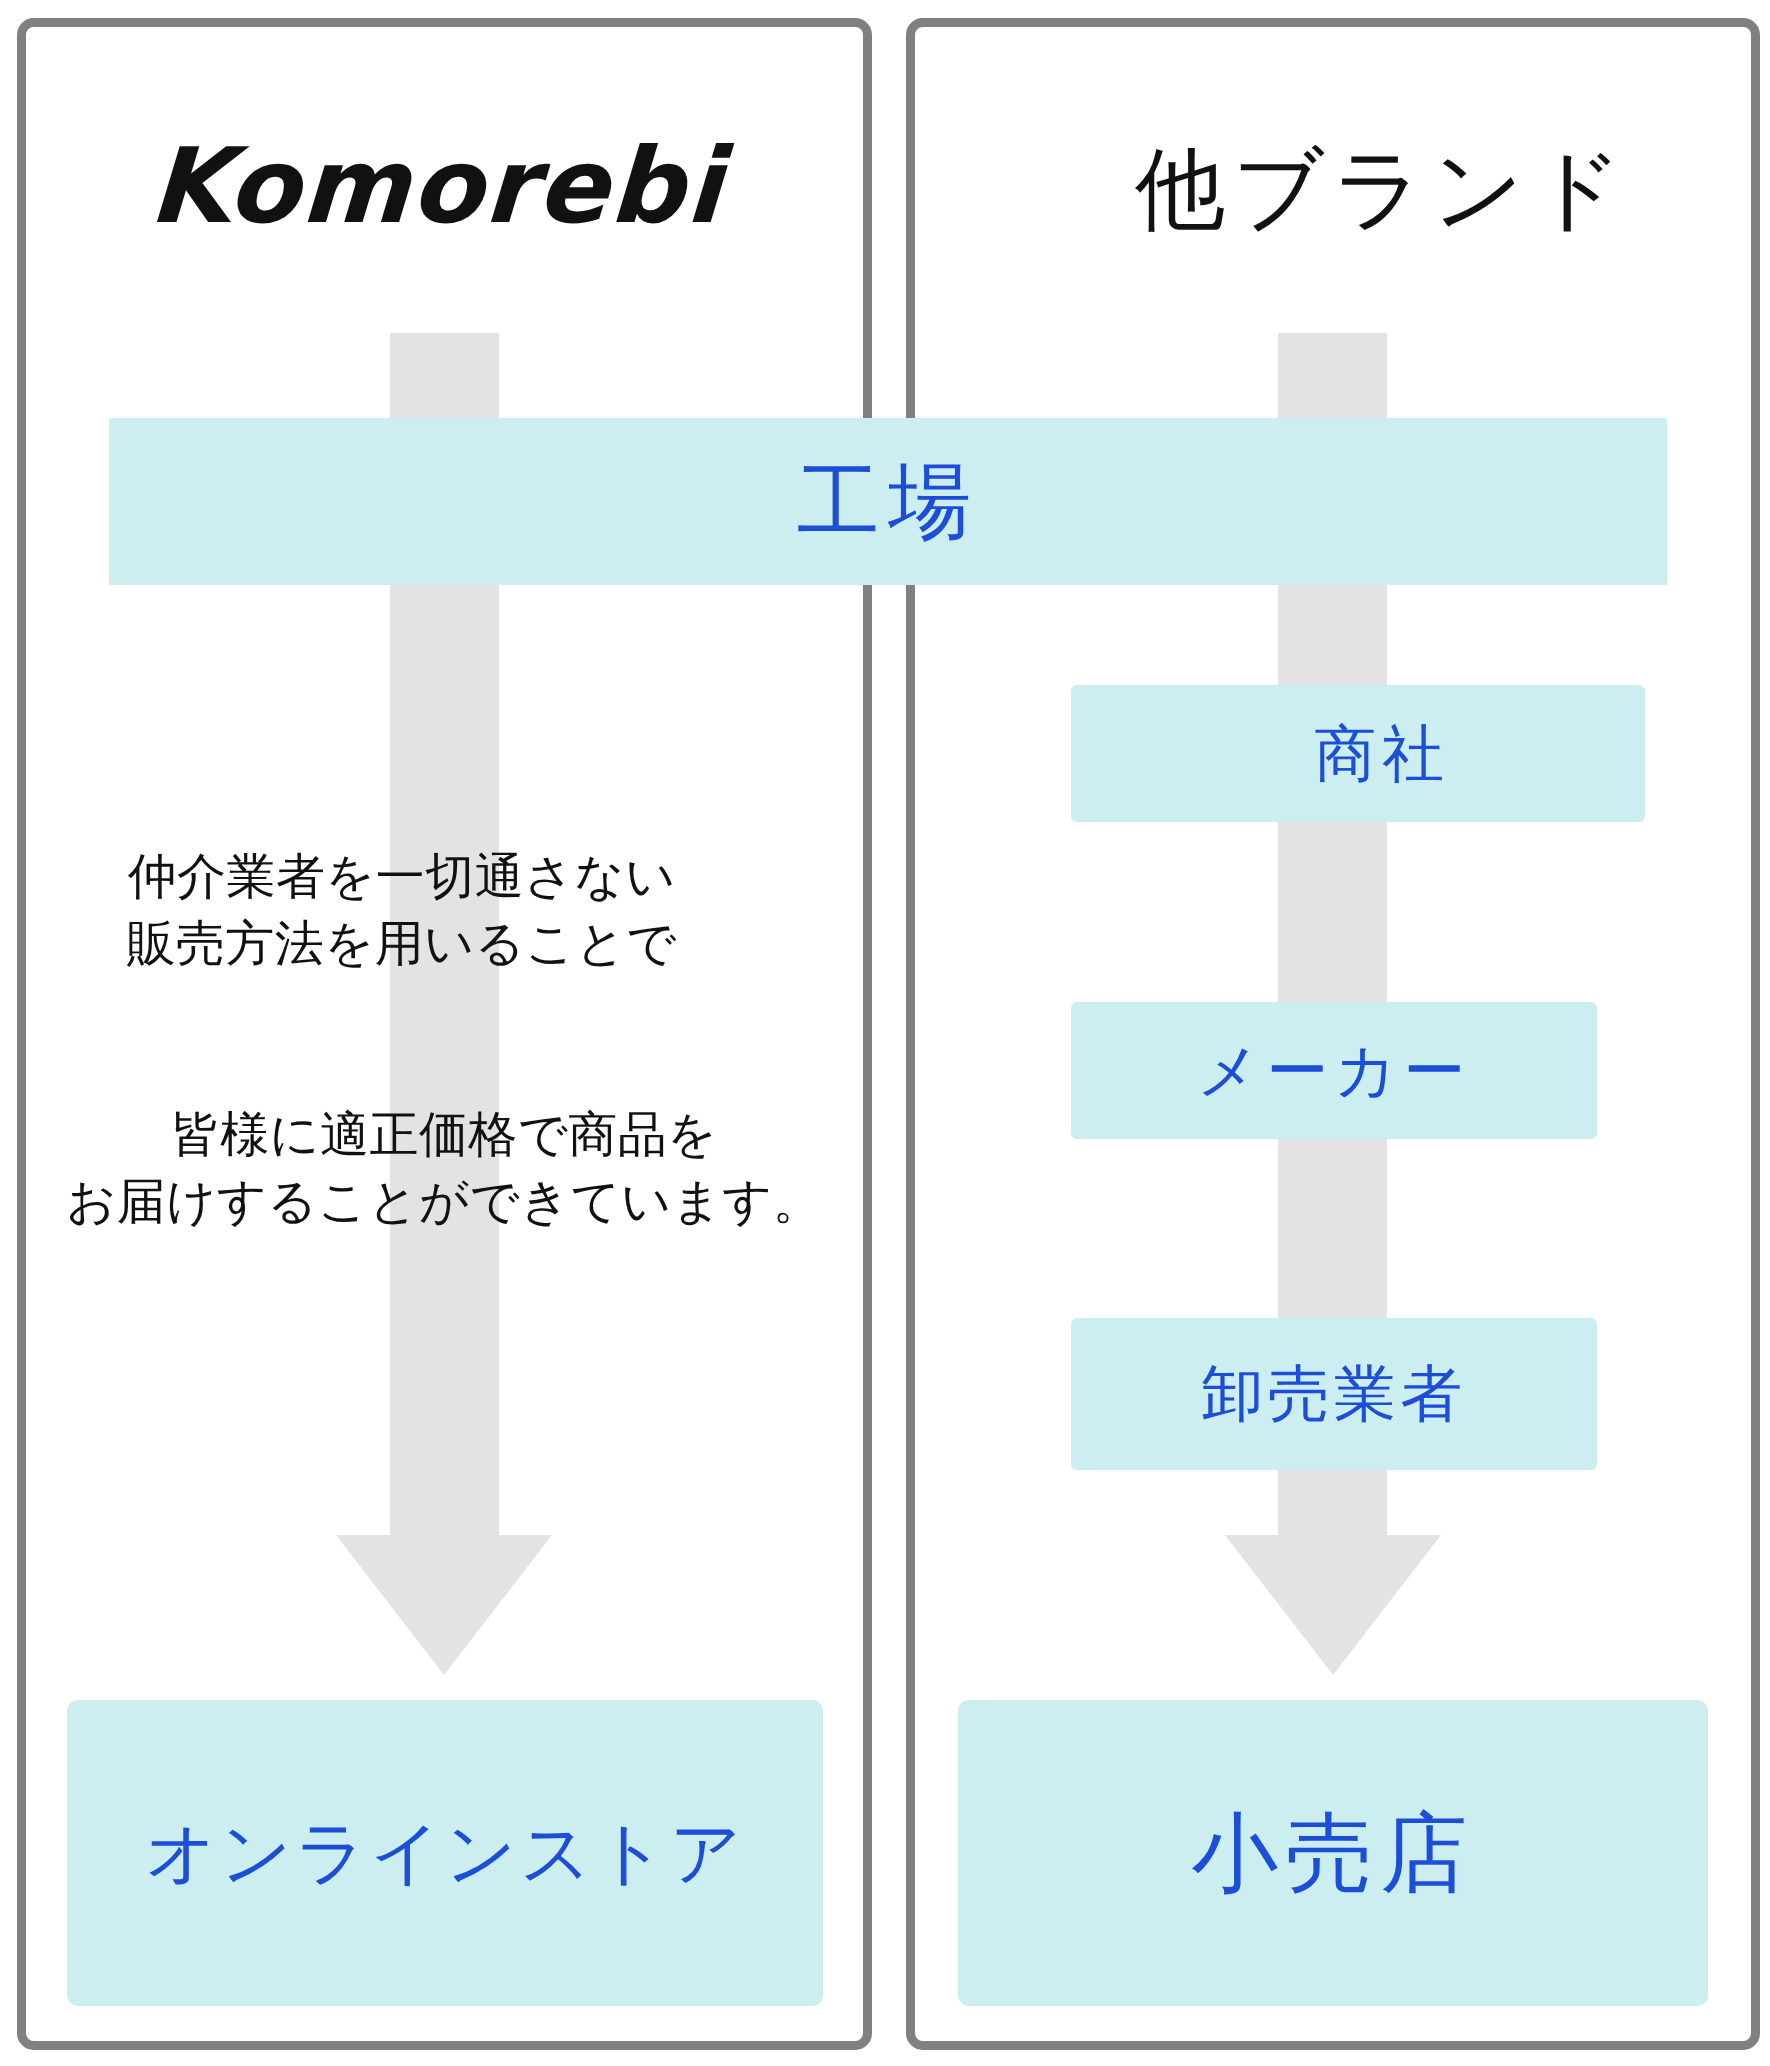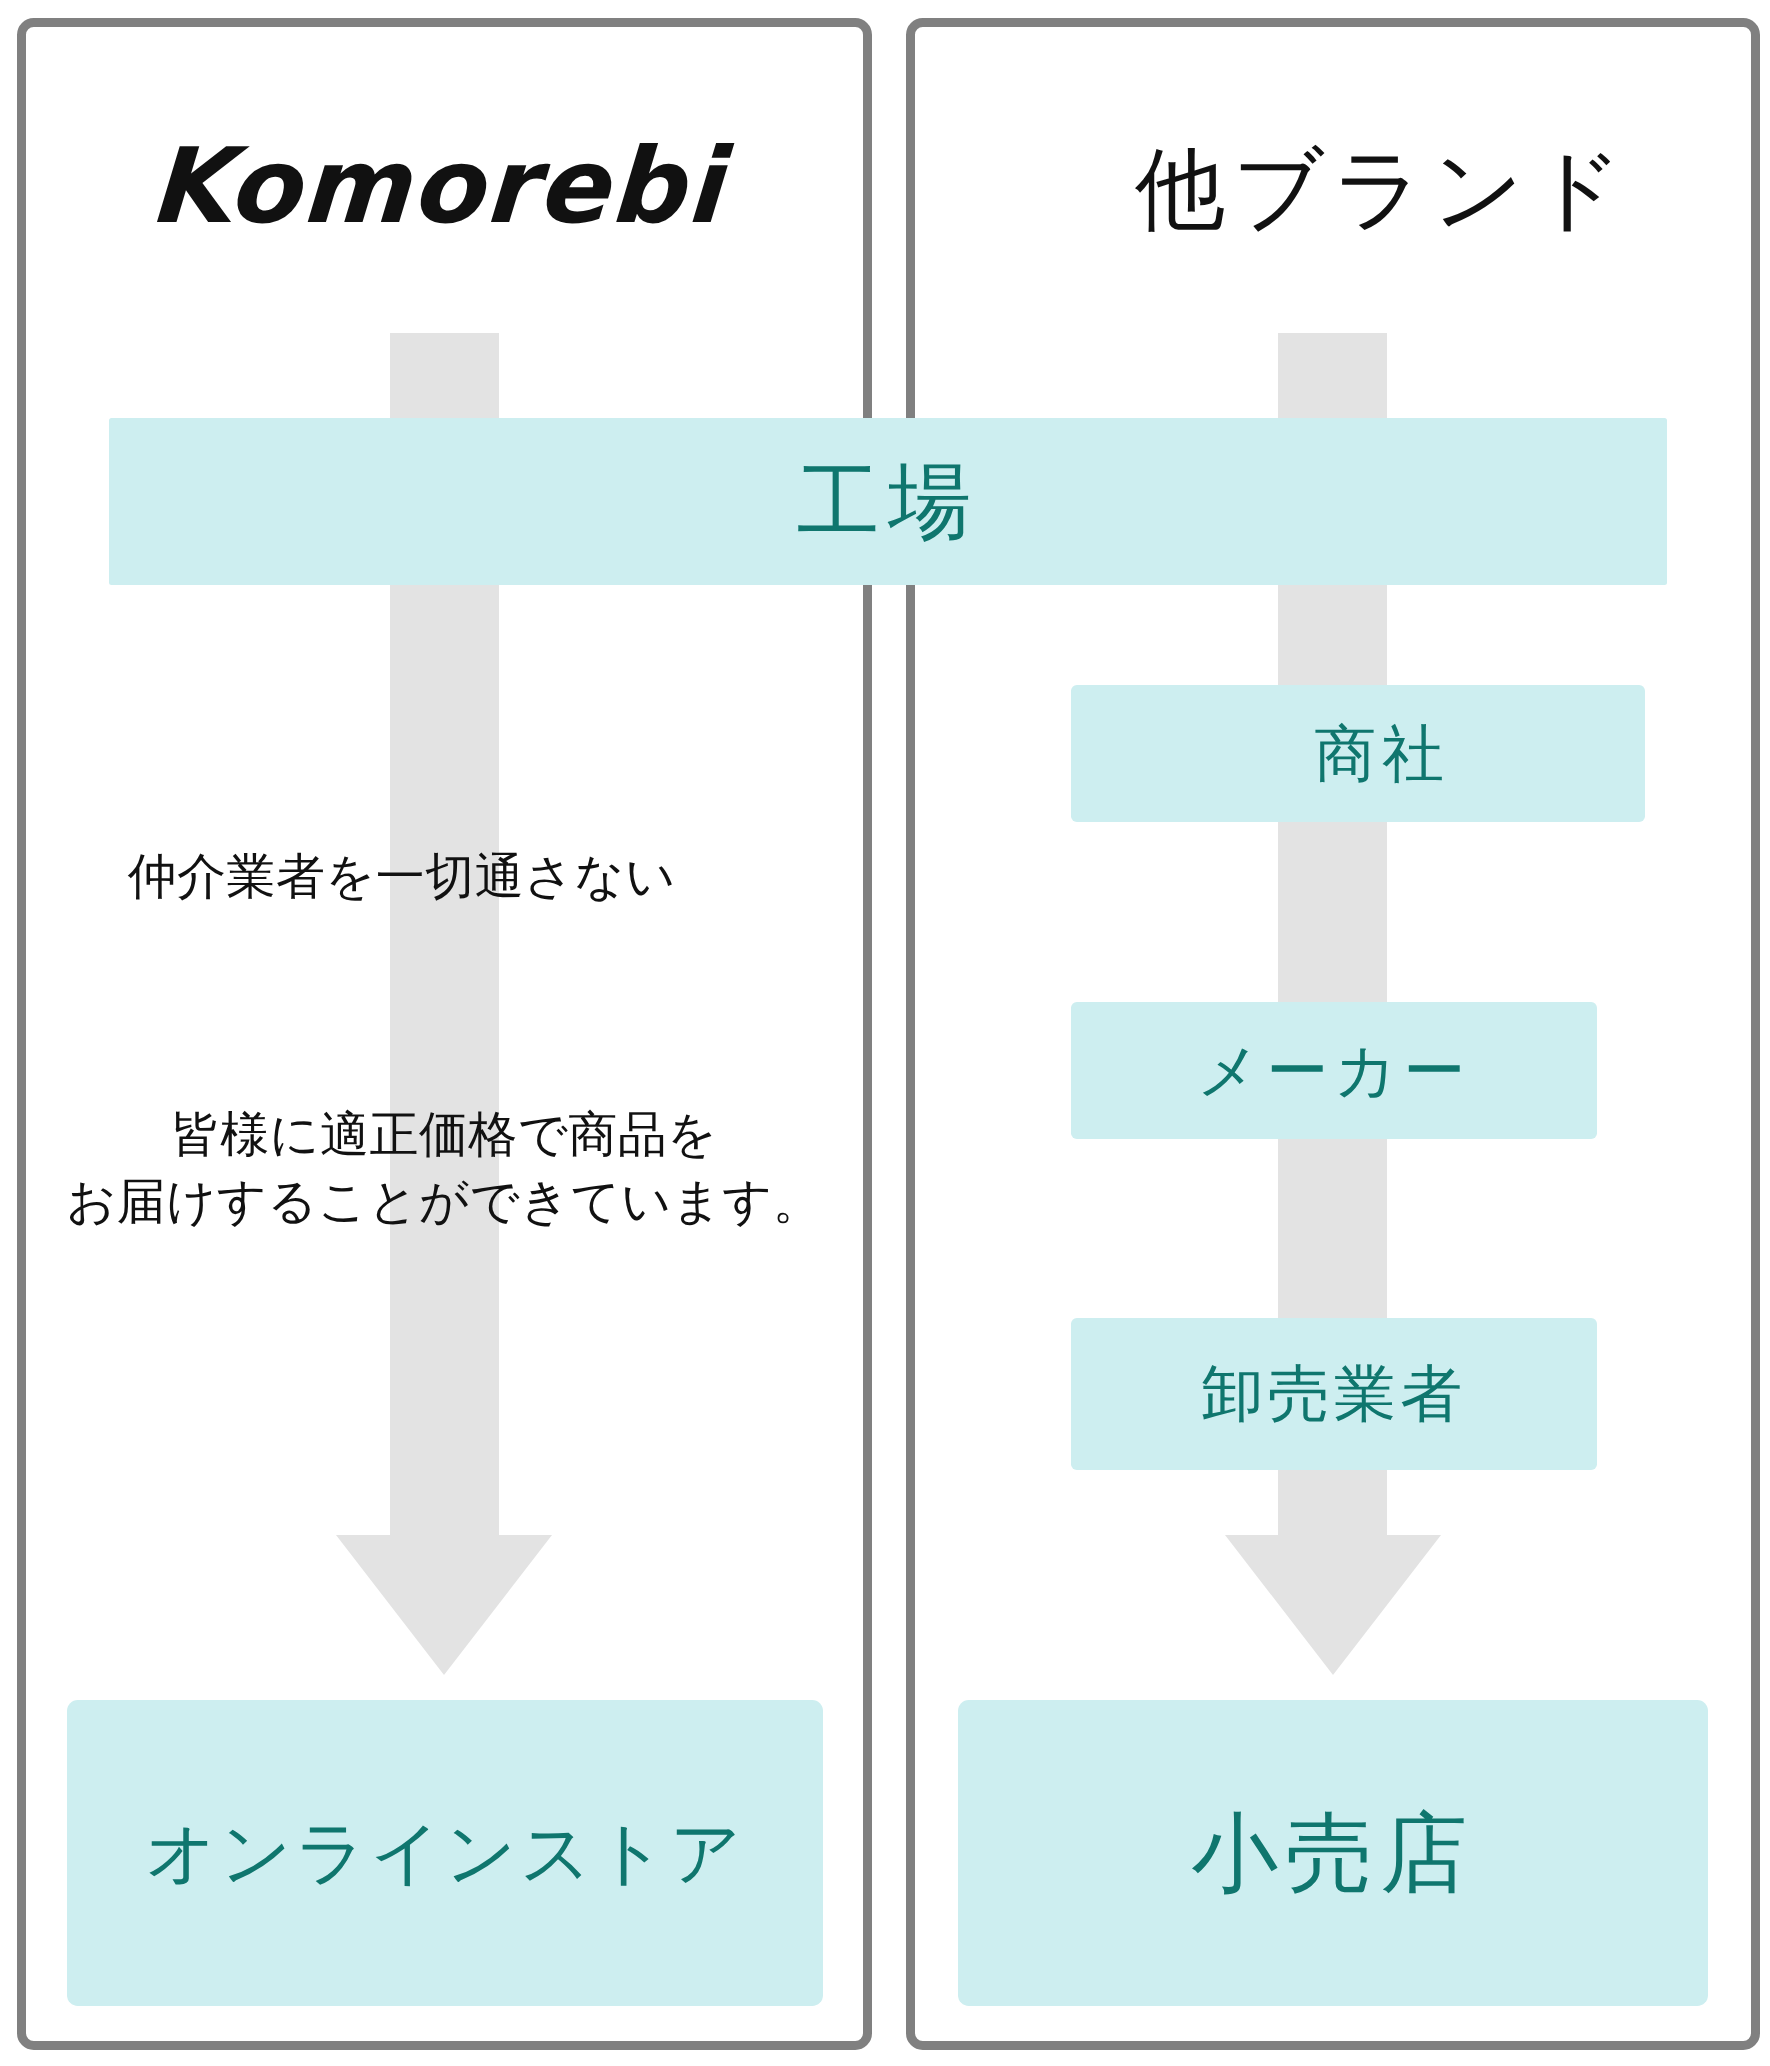--- a/index.html
+++ b/index.html
@@ -69,21 +69,21 @@
   #head-right {left:1225px; top:1535px;}
 
   
   .tealbox{
     position:absolute;
     background:#cdeef0;
     border-radius:5.8px;
     display:flex;
     align-items:center;
     justify-content:center;
-    color:#0f766e;
+    color:#1d4ed8;
     font-family:"DejaVu Sans",sans-serif;
     line-height:1;
     white-space:nowrap;
   }
 
   
   #box-factory{
     left:109px; top:418px;
     width:1558px; height:167px;
     border-radius:2.5px;
@@ -133,20 +133,21 @@
   <div class="head" id="head-right"></div>
 
   <div class="panel-title" id="title-left" style="left:16.7px;width:855px;">Komorebi</div>
 
   <div class="panel-title" id="title-right" style="left:956px;width:854px;">他ブランド</div>
 
   <div class="tealbox" id="box-factory">工場</div>
 
   <div class="blurb" id="blurb-one" style="left:16.7px;width:770px;text-align:center;">
     <span>仲介業者を一切通さない</span>
+    <span>販売方法を用いることで</span>
   </div>
 
   <div class="blurb" id="blurb-two" style="left:16.7px;width:855px;">
     <span>皆様に適正価格で商品を</span>
     <span>お届けすることができています。</span>
   </div>
 
   <div class="tealbox" id="box-trading">商社</div>
 
   <div class="tealbox" id="box-maker">メーカー</div>

